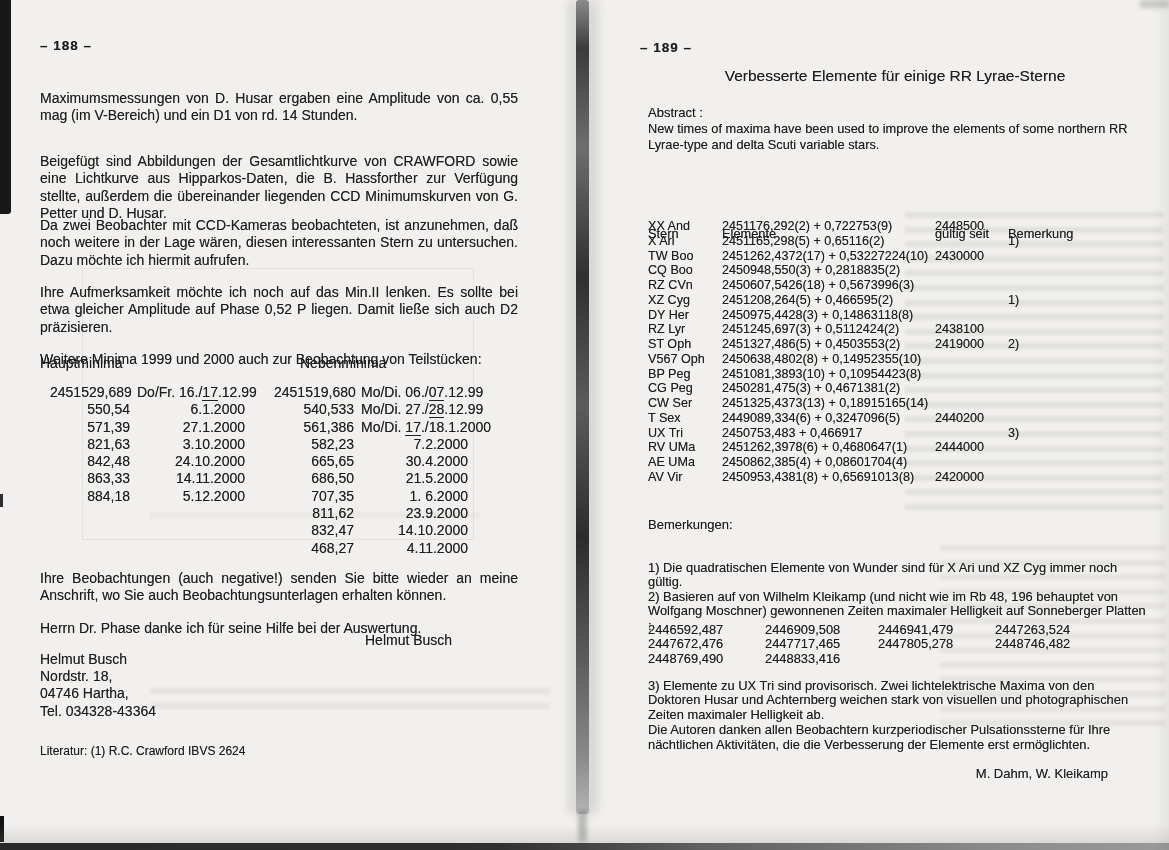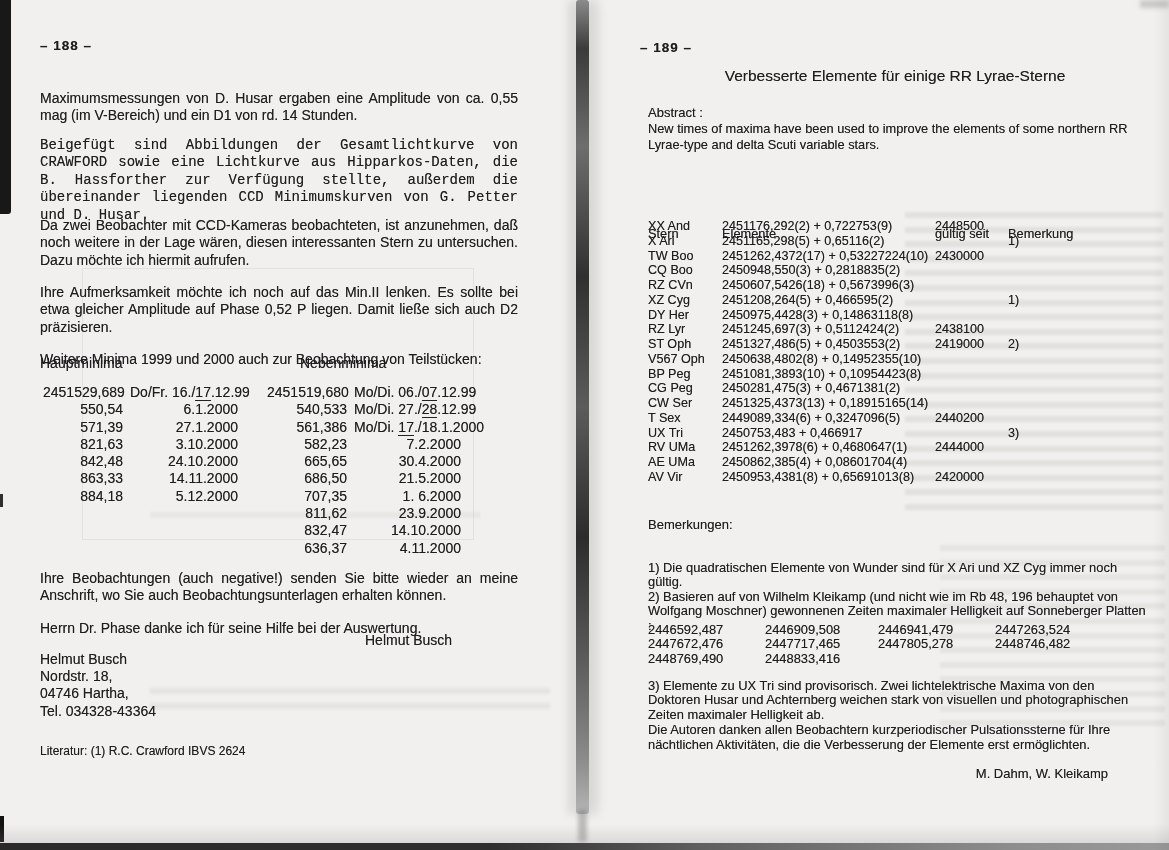--- a/index.html
+++ b/index.html
@@ -35,27 +35,27 @@
     background:repeating-linear-gradient(to bottom,rgba(125,123,120,.13) 0,rgba(125,123,120,.13) 6px,rgba(0,0,0,0) 6px,rgba(0,0,0,0) 14.6px);}
   .bleed-b1{left:905px;top:212px;width:258px;height:300px;}
   .bleed-b2{left:940px;top:545px;width:225px;height:190px;opacity:.8;}
   .bleed-b3{left:150px;top:688px;width:400px;height:26px;opacity:.85;filter:blur(1.6px);}
   .bleed-b4{left:82px;top:268px;width:392px;height:272px;background:none;border:1px solid rgba(100,98,95,.10);filter:none;}
   .bleed-b5{left:150px;top:512px;width:330px;height:13px;opacity:.6;}
   
   .pagenum{position:absolute;font-size:13.5px;font-weight:bold;letter-spacing:1px;text-align:left;}
   #pagenum-left{left:40px;top:38px;width:473px;}
   .lp{position:absolute;left:40px;width:478px;font-size:14px;line-height:17.4px;text-align:justify;}
-  #lp1{top:76px;}  #lp2{top:123px;font-family:Liberation Mono, monospace;}  #lp3{top:203px;}  #lp4{top:270px;}
+  #lp1{top:76px;}  #lp2{top:139px;}  #lp3{top:203px;}  #lp4{top:270px;}
   #lp5{top:337px;text-align:left;}
   .mini-label{position:absolute;top:355px;font-size:14px;}
   #haupt-label{left:40px;} #neben-label{left:300px;}
   .min-table{position:absolute;top:384px;font-size:14px;line-height:17.3px;}
   #haupt-table{left:43px;} #neben-table{left:267px;}
-  .mrow{display:flex;white-space:pre;}
+  .mrow{display:flex;white-space:pre;margin-left:7px;}
   .mrow .jd{display:inline-block;width:80px;text-align:right;}
   .mrow .mdate{display:inline-block;width:115px;text-align:right;padding-left:7px;}
   #neben-table .mdate{width:114px;}
   .u{border-bottom:1.4px solid #222;}
   #closing1{top:556px;} #closing2{top:606px;text-align:left;}
   #sig{position:absolute;left:365px;top:632px;font-size:14px;}
   #address{position:absolute;left:40px;top:651px;font-size:14px;line-height:17.2px;}
   #literatur{position:absolute;left:40px;top:744px;font-size:12px;}
   
   #pagenum-right{left:640px;top:40px;width:500px;}
@@ -107,21 +107,21 @@
   <div class="min-table txt" id="neben-table">
       <div class="mrow"><span class="jd">2451519,680</span><span class="mdate"><span>Mo/Di. 06./</span><span class="u">07</span><span>.12.99</span></span></div>
       <div class="mrow"><span class="jd">540,533</span><span class="mdate"><span>Mo/Di. 27./</span><span class="u">28</span><span>.12.99</span></span></div>
       <div class="mrow"><span class="jd">561,386</span><span class="mdate"><span>Mo/Di. </span><span class="u">17</span><span>./18.1.2000</span></span></div>
       <div class="mrow"><span class="jd">582,23</span><span class="mdate">7.2.2000</span></div>
       <div class="mrow"><span class="jd">665,65</span><span class="mdate">30.4.2000</span></div>
       <div class="mrow"><span class="jd">686,50</span><span class="mdate">21.5.2000</span></div>
       <div class="mrow"><span class="jd">707,35</span><span class="mdate">1. 6.2000</span></div>
       <div class="mrow"><span class="jd">811,62</span><span class="mdate">23.9.2000</span></div>
       <div class="mrow"><span class="jd">832,47</span><span class="mdate">14.10.2000</span></div>
-      <div class="mrow"><span class="jd">636,37</span><span class="mdate">4.11.2000</span></div>
+      <div class="mrow"><span class="jd">468,27</span><span class="mdate">4.11.2000</span></div>
     </div>
 
   <p class="lp txt" id="closing1">Ihre Beobachtungen  (auch negative!) senden Sie bitte wieder an meine Anschrift, wo Sie auch Beobachtungsunterlagen erhalten können.</p>
   <p class="lp txt" id="closing2">Herrn Dr. Phase danke ich für seine Hilfe bei der Auswertung.</p>
 
   <div id="sig" class="txt">Helmut Busch</div>
 
   <div id="address" class="txt">
     <div>Helmut Busch</div>
     <div>Nordstr. 18,</div>

